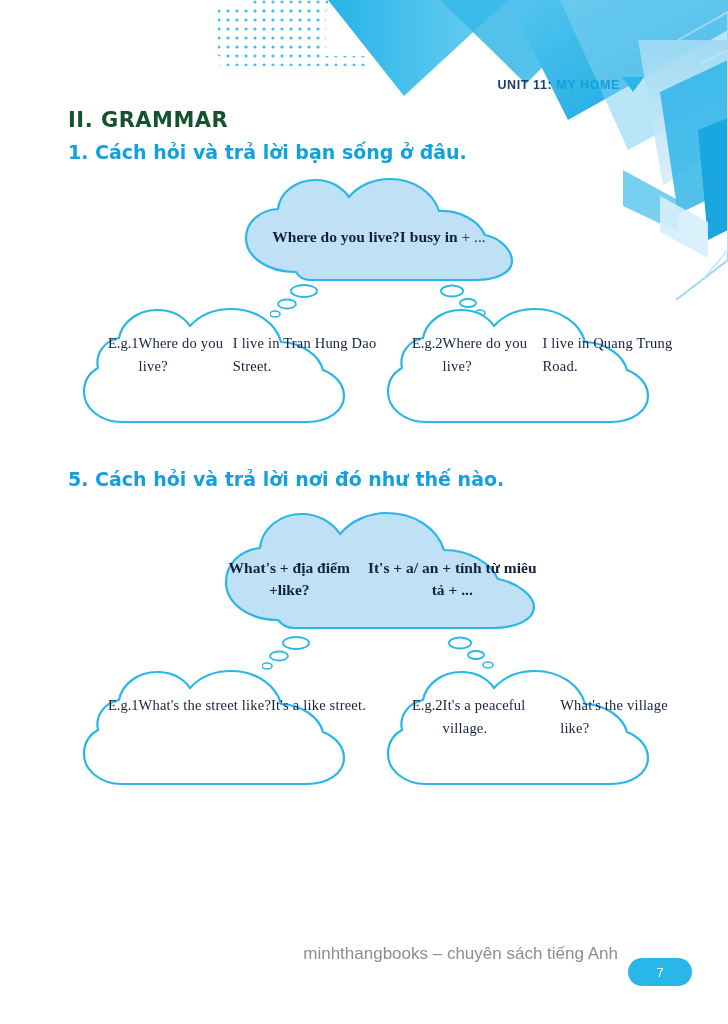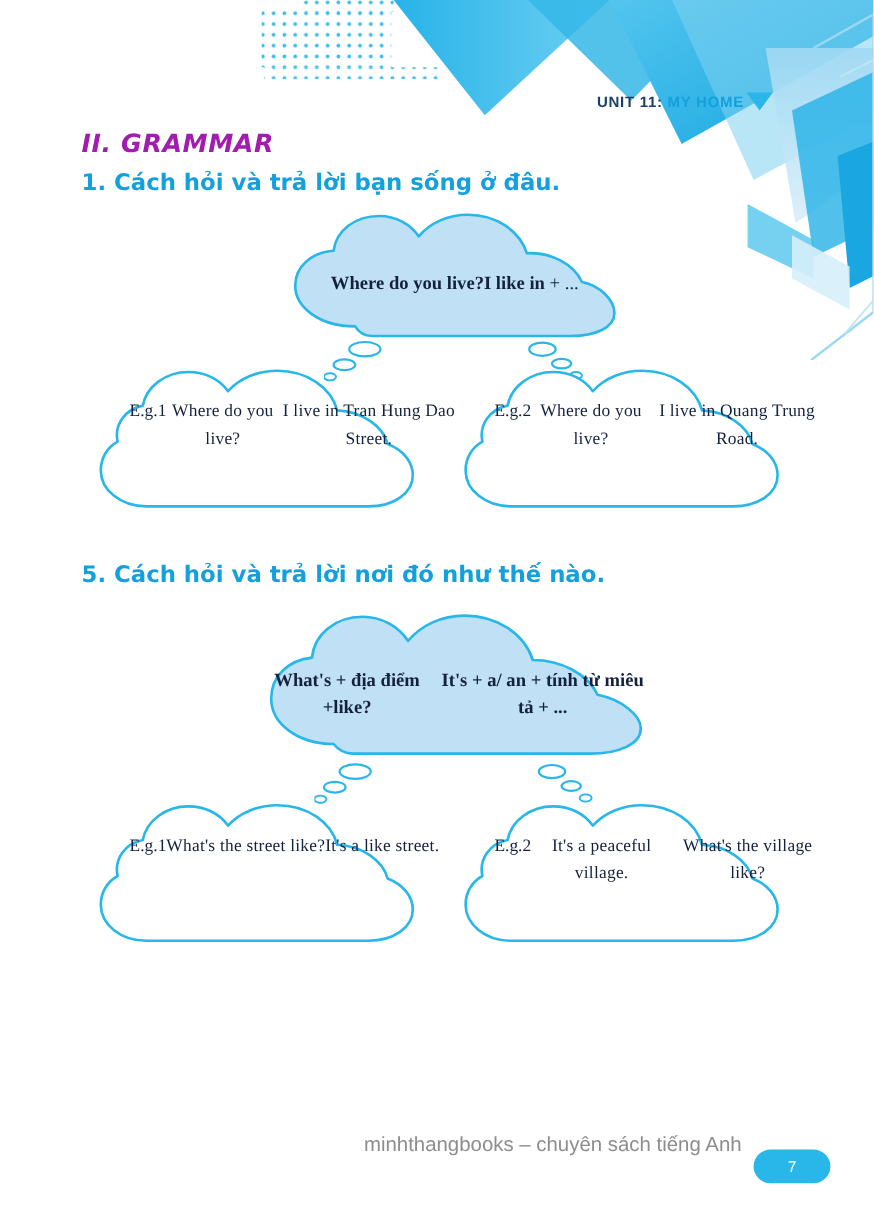--- a/index.html
+++ b/index.html
@@ -54,24 +54,23 @@
     border-top: 15px solid #29b6e8;
   }
 
   
   .section-title {
     position: absolute;
     top: 108px;
     left: 68px;
     font-size: 21px;
     font-weight: bold;
-    color: #a21caf;
+    color: #14532d;
     letter-spacing: 0.5px;
     font-family: "DejaVu Sans", sans-serif;
-    font-style: italic;
   }
 
   .subheading {
     position: absolute;
     left: 68px;
     font-size: 19px;
     font-weight: bold;
     color: #13a0dd;
     font-family: "DejaVu Sans", sans-serif;
   }
@@ -94,21 +93,20 @@
     height: 100%;
     display: flex;
     flex-direction: row;
     align-items: center;
     justify-content: center;
     pointer-events: none;
   }
   .cloud-text.left-align {
     align-items: flex-start;
     justify-content: flex-start;
-    text-align: center;
   }
   .main-line {
     font-family: "Liberation Serif", serif;
     font-weight: bold;
     font-size: 15.5px;
     color: #14213d;
     line-height: 1.45;
     text-align: center;
   }
   .main-line .light {
@@ -215,21 +213,21 @@
 
   <div class="cloud" style="left:238px; top:176px; width:282px; height:110px;">
     <svg width="282" height="110" viewBox="0 0 282 110" xmlns="http://www.w3.org/2000/svg">
       <path d="M58,96 C28,96 8,80 8,62 C8,46 22,34 40,33 C42,16 58,4 78,4 C92,4 104,11 111,21
                C120,10 135,3 152,3 C175,3 195,16 201,35 C221,34 240,44 247,59
                C262,62 274,74 274,85 C274,97 258,104 238,104 L72,104 C66,104 61,101 58,96 Z" fill="#bfe0f5" stroke="#29b6e8" stroke-width="2.2" stroke-linejoin="round"></path>
     </svg>
     <div class="cloud-text" style="padding-top:6px;">
       <div class="main-line">Where do you live?</div>
       <div class="main-line">
-        <span>I like in</span><span class="light"> + ...</span>
+        <span>I busy in</span><span class="light"> + ...</span>
       </div>
     </div>
   </div>
 
   <div class="bubbles" style="left:270px; top:282px; width:110px; height:40px;">
     <svg width="110" height="40" viewBox="0 0 110 40" xmlns="http://www.w3.org/2000/svg">
       <ellipse cx="34" cy="9" rx="13" ry="6" fill="none" stroke="#29b6e8" stroke-width="1.8"></ellipse>
       <ellipse cx="17" cy="22" rx="9" ry="4.5" fill="none" stroke="#29b6e8" stroke-width="1.8"></ellipse>
       <ellipse cx="5" cy="32" rx="5" ry="3" fill="none" stroke="#29b6e8" stroke-width="1.6"></ellipse>
     </svg>

